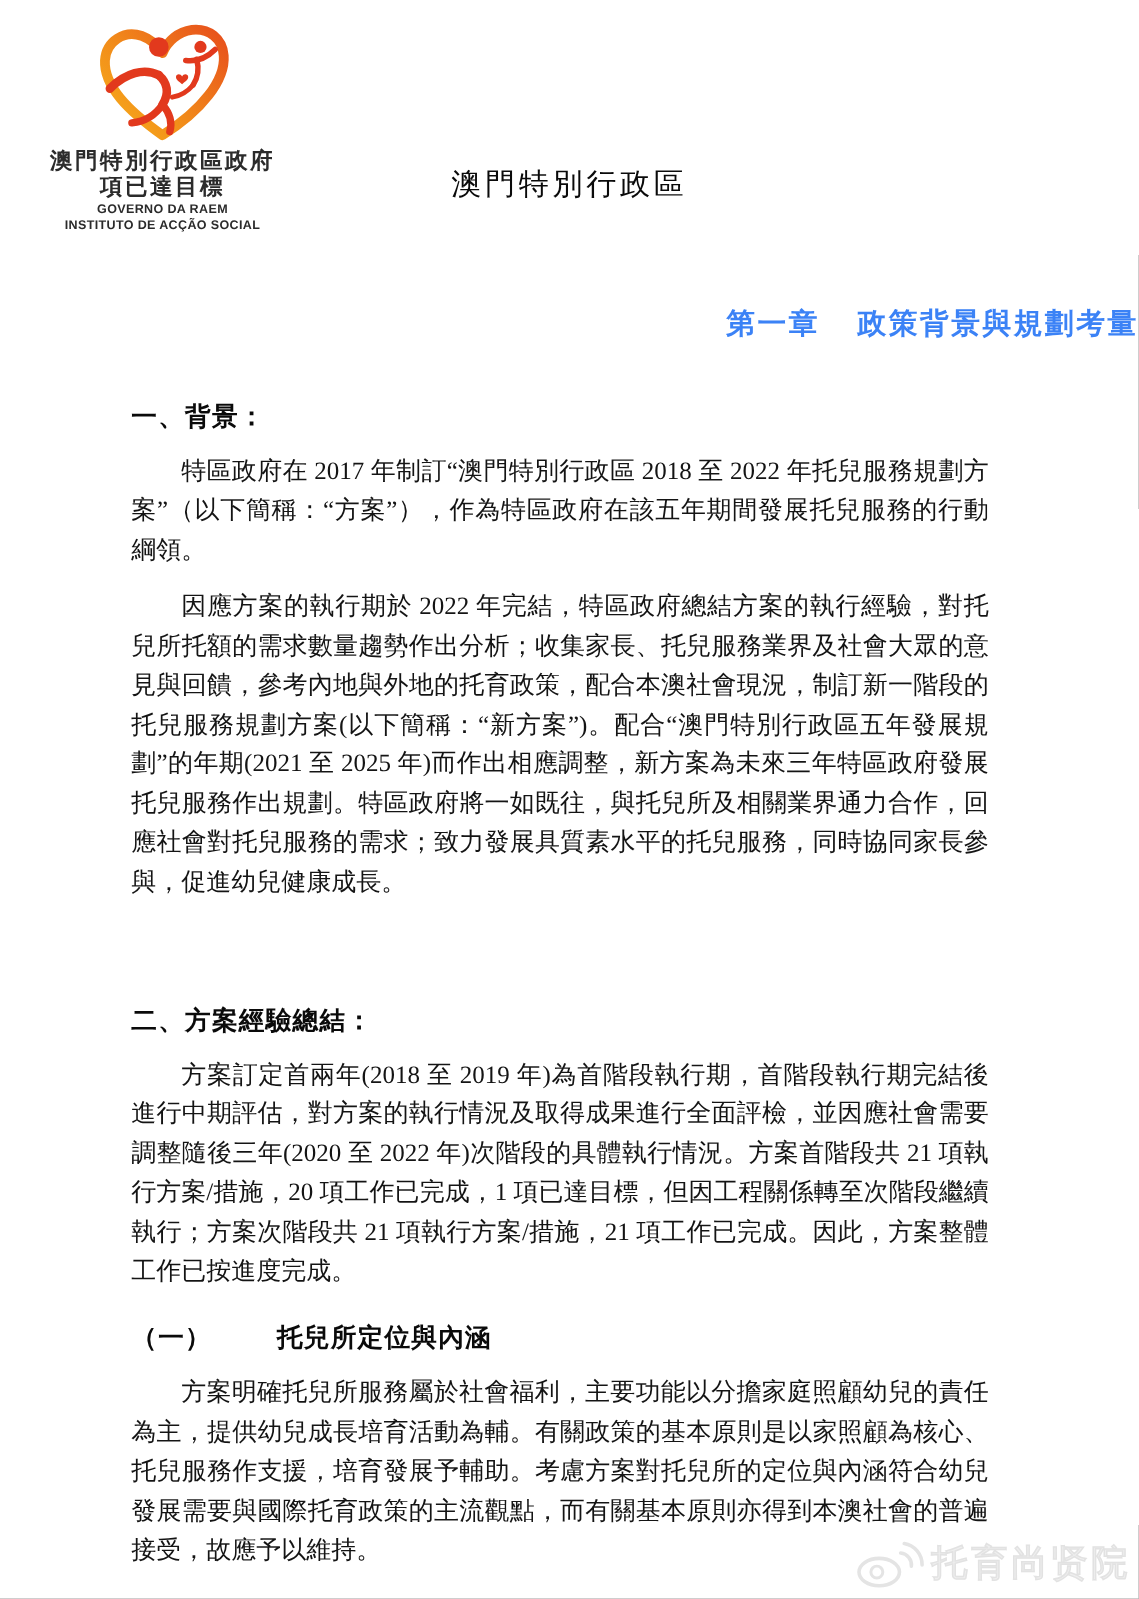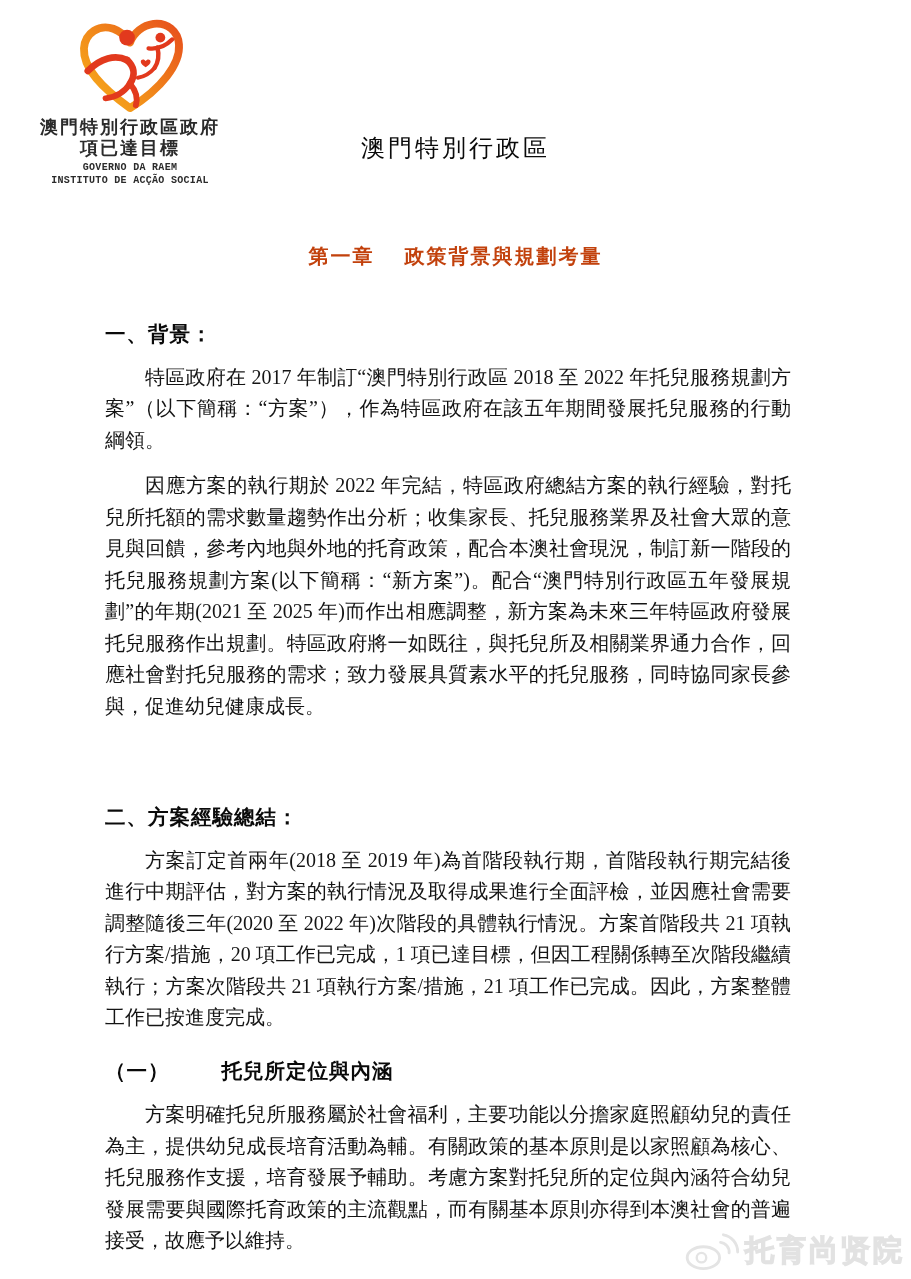--- a/index.html
+++ b/index.html
@@ -10,21 +10,21 @@
     margin:0 auto;
     background:#ffffff;
     color:#111111;
     font-family:"Liberation Serif", serif;
     overflow:hidden;
   }
   
   .logo {
     position:absolute; left:24px; top:18px; width:212px;
     text-align:center;
-    font-family:Liberation Mono, monospace;
+    font-family:Liberation Sans, sans-serif;
   }
   .logo svg { display:block; margin:0 auto 4px auto; }
   .org-zh {
     font-size:18px; font-weight:bold; letter-spacing:2px;
     color:#2b2b2b; line-height:21px;
   }
   .org-pt {
     font-size:10px; font-weight:bold; letter-spacing:0.3px;
     color:#2b2b2b; line-height:12.5px;
   }
@@ -32,22 +32,22 @@
   
   .doc-title {
     position:absolute; left:0; right:0; top:130px;
     text-align:center; font-weight:normal;
     font-size:24px; line-height:37px; letter-spacing:3px;
     color:#0a0a0a;
   }
   .doc-title span { display:block; }
   .chapter {
     position:absolute; left:0; right:0; top:243px;
-    text-align:center; font-weight:bold;
-    font-size:20px; letter-spacing:2px; color:#c2410c;
+    text-align:right; font-weight:bold;
+    font-size:23px; letter-spacing:2px; color:#3b82f6;
   }
   .chapter .chapter-title { margin-left:30px; }
   
   .content {
     position:absolute; top:319px; left:105px; width:686px;
     font-size:20px; line-height:31.5px;
     color:#141414;
   }
   .content h3 {
     font-size:20.5px; font-weight:bold; letter-spacing:1px;
@@ -66,21 +66,21 @@
   }
   .content p:last-child { margin-bottom:0; }
   
   .watermark {
     position:absolute; right:6px; bottom:8px;
     display:flex; align-items:center; gap:5px;
     pointer-events:none;
   }
   .watermark .wm-text {
     font-family:"Liberation Sans", sans-serif;
-    font-size:29px; font-weight:bold; letter-spacing:3px;
+    font-size:29px; font-weight:normal; letter-spacing:3px;
     color:#efefef;
     -webkit-text-stroke:1.2px #e2e2e2;
   }
 </style>
 </head>
 <body>
 
 <div class="page">
 
   <header class="logo">

